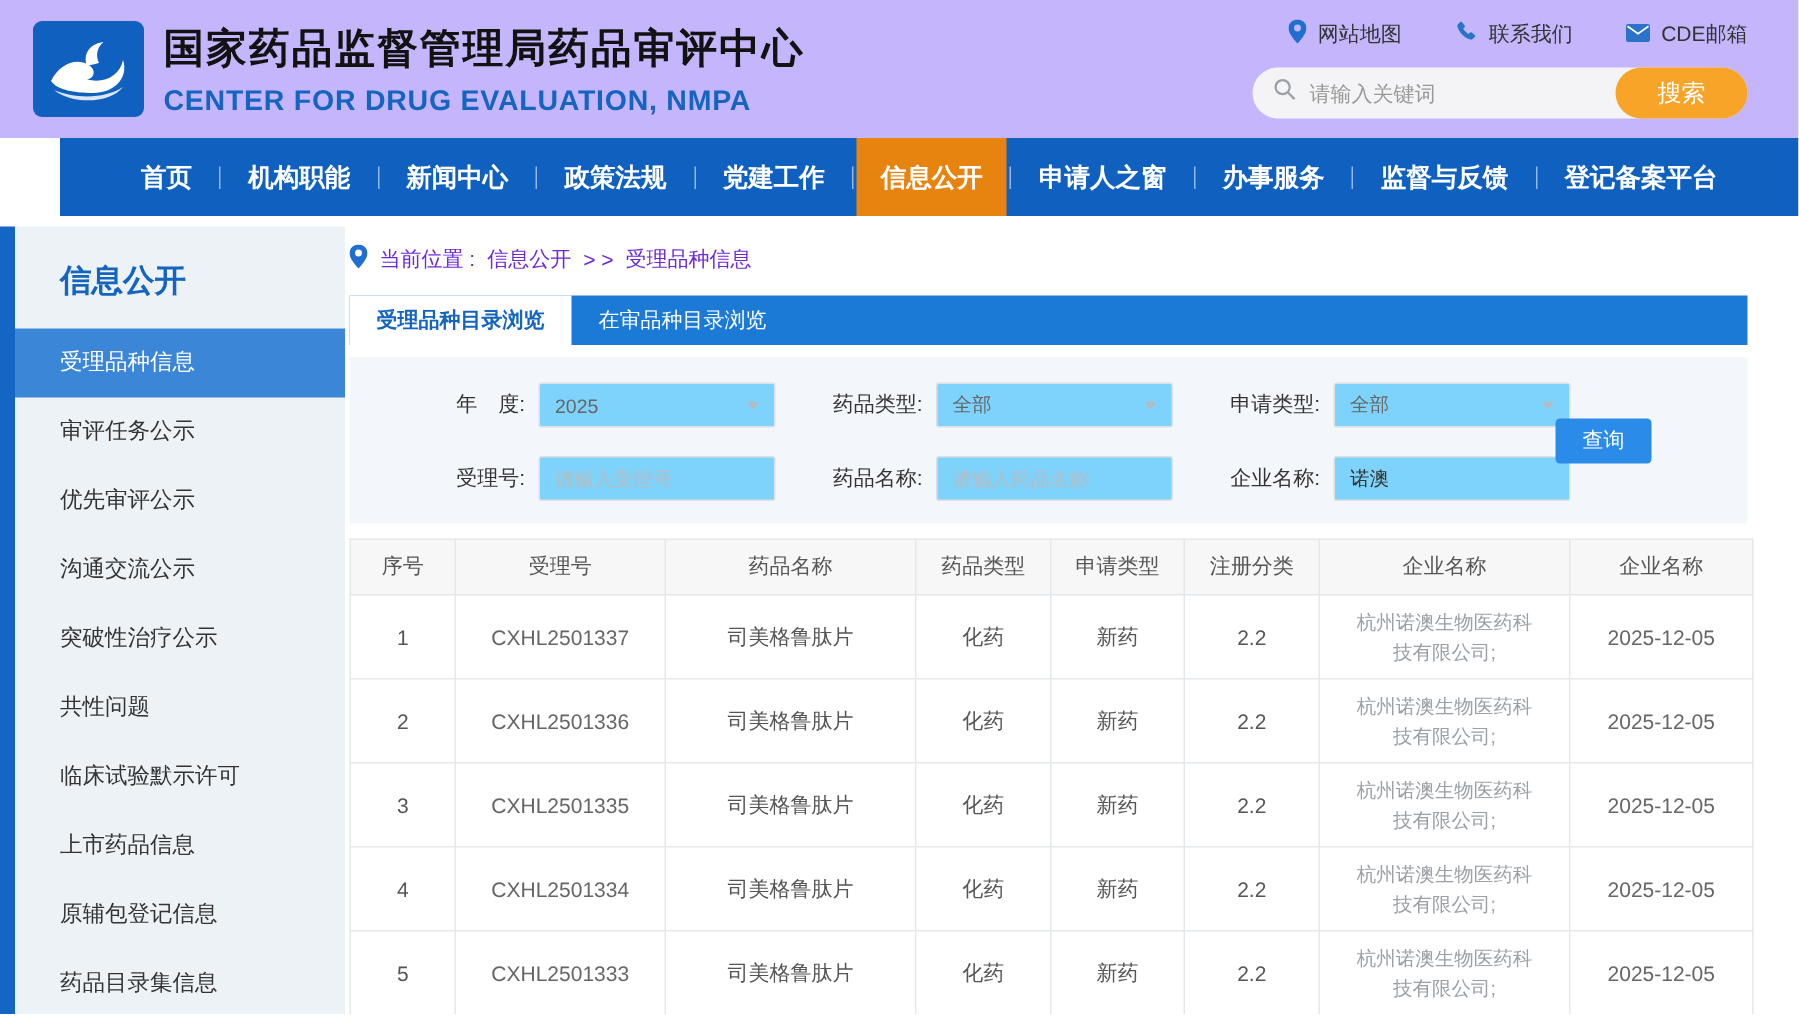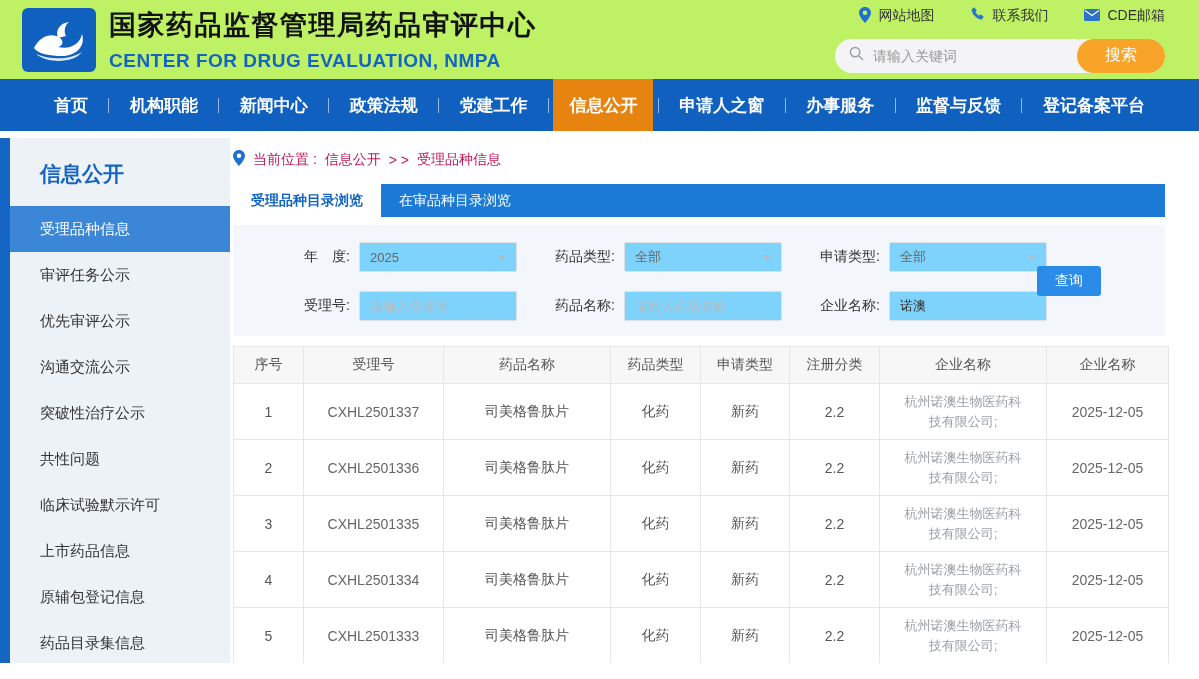--- a/index.html
+++ b/index.html
@@ -1,49 +1,49 @@
 <!DOCTYPE html>
 <html><head>
 <meta charset="utf-8">
 <style>
   * { margin:0; padding:0; box-sizing:border-box; }
   html,body { width:1199px; height:679px; overflow:hidden; }
   body { font-family:"Liberation Sans","DejaVu Sans",sans-serif; background:#fff; }
 
   
-  .header { height:79px; display:flex; justify-content:space-between; align-items:center; padding:0 34px 0 22px; background:#bef264; }
+  .header { height:92px; display:flex; justify-content:space-between; align-items:center; padding:0 34px 0 22px; background:#c4b5fd; }
   .brand { display:flex; align-items:center; gap:13px; }
   .logo { width:74px; height:64px; flex:none; }
   .title { font-size:27px; font-weight:bold; color:#121212; letter-spacing:1.5px; }
   .subtitle { font-size:19px; font-weight:bold; color:#1565c0; margin-top:7px; letter-spacing:.5px; }
   .header-right { display:flex; flex-direction:column; align-items:flex-end; gap:13px; }
   .quick-links { display:flex; gap:36px; }
   .qlink { display:flex; align-items:center; gap:7px; font-size:14px; color:#333; cursor:pointer; }
   .search-wrap { position:relative; width:330px; height:34px; }
   .search-field { position:absolute; inset:0; background:#f4f4f6; border-radius:17px; display:flex; align-items:center; padding:0 96px 0 14px; gap:9px; }
   .search-field input { border:0; background:transparent; outline:none; font-size:14px; color:#333; width:100%; }
   .search-field input::placeholder { color:#999; }
   .search-btn { position:absolute; right:0; top:0; width:88px; height:34px; border:0; border-radius:17px; background:#f7a428; color:#fff; font-size:16px; cursor:pointer; }
 
   
-  .nav { height:52px; background:#1060bf; display:flex; align-items:stretch; justify-content:space-between; padding:0 38px; }
+  .nav { height:52px; background:#1060bf; display:flex; align-items:stretch; justify-content:space-between; padding:0 38px;margin-left:40px; }
   .nav-item { display:flex; align-items:center; padding:0 16px; color:#fff; font-size:17px; font-weight:bold; text-decoration:none; cursor:pointer; white-space:nowrap; }
   .nav-item.active { background:#e7830f; }
   .nav-sep { width:1px; height:15px; background:rgba(255,255,255,.55); align-self:center; flex:none; }
 
   
   .page-body { display:flex; height:532px; padding-top:7px; }
   .left-strip { width:10px; background:#1565c4; flex:none; }
   .sidebar { width:220px; background:#edf2f7; flex:none; }
   .sidebar-title { font-size:21px; font-weight:bold; color:#1565c0; padding:22px 0 18px 30px; }
   .side-item { height:46px; line-height:46px; padding-left:30px; font-size:15px; color:#333; cursor:pointer; white-space:nowrap; }
   .side-item.active { background:#3c86d8; color:#fff; }
 
   .main { flex:1; padding:0 34px 0 3px; overflow:hidden; }
-  .breadcrumb { display:flex; align-items:center; gap:8px; margin-top:12px; font-size:14px; color:#be185d; }
+  .breadcrumb { display:flex; align-items:center; gap:8px; margin-top:12px; font-size:14px; color:#6d28d9; }
   .breadcrumb .crumb-link { cursor:pointer; }
 
   .tabbar { margin-top:15px; height:33px; background:#1b7ad6; display:flex; }
   .tab { min-width:148px; display:flex; align-items:center; justify-content:center; font-size:14px; color:#fff; cursor:pointer; padding:0 12px; }
   .tab.active { background:#fff; color:#1565c0; font-weight:bold; }
 
   .filters { margin-top:8px; background:#f3f7fb; padding:17px 0 15px 45px; position:relative; display:flex; flex-direction:column; gap:19px; }
   .frow { display:flex; align-items:center; gap:26px; }
   .fgroup { display:flex; align-items:center; }
   .flabel { width:72px; text-align:right; font-size:14px; color:#333; margin-right:9px; white-space:pre; }

